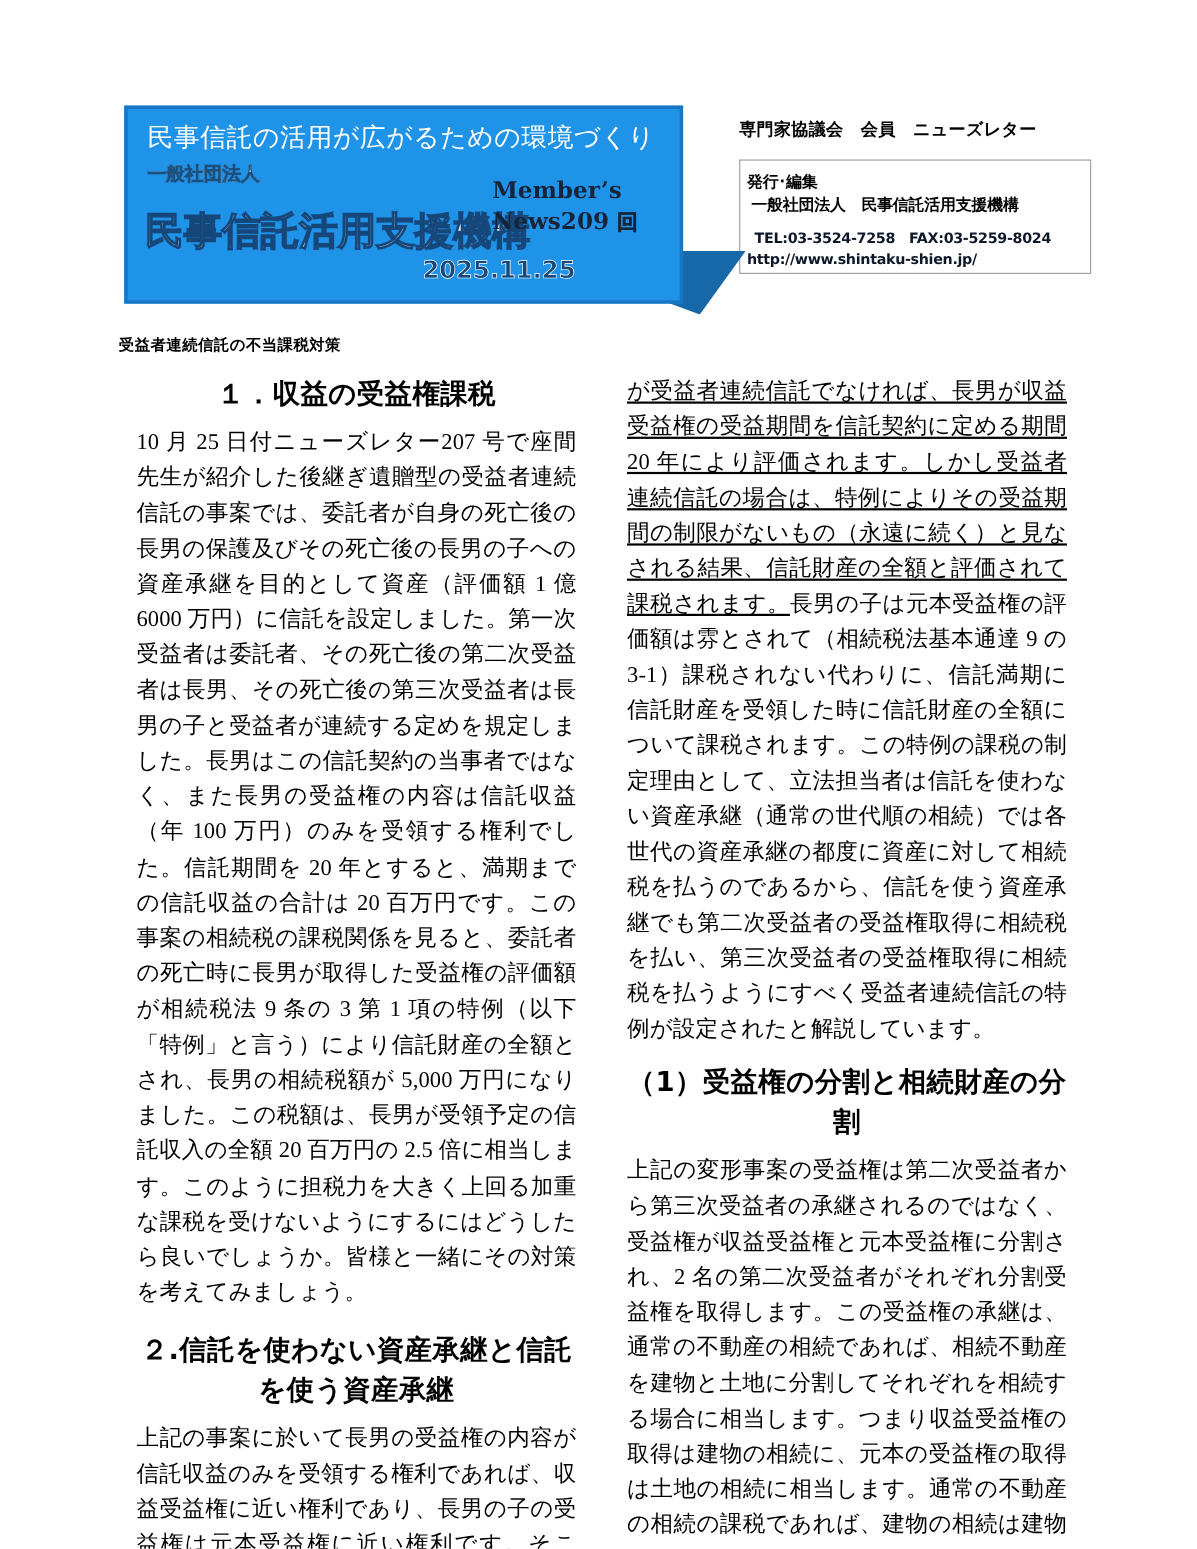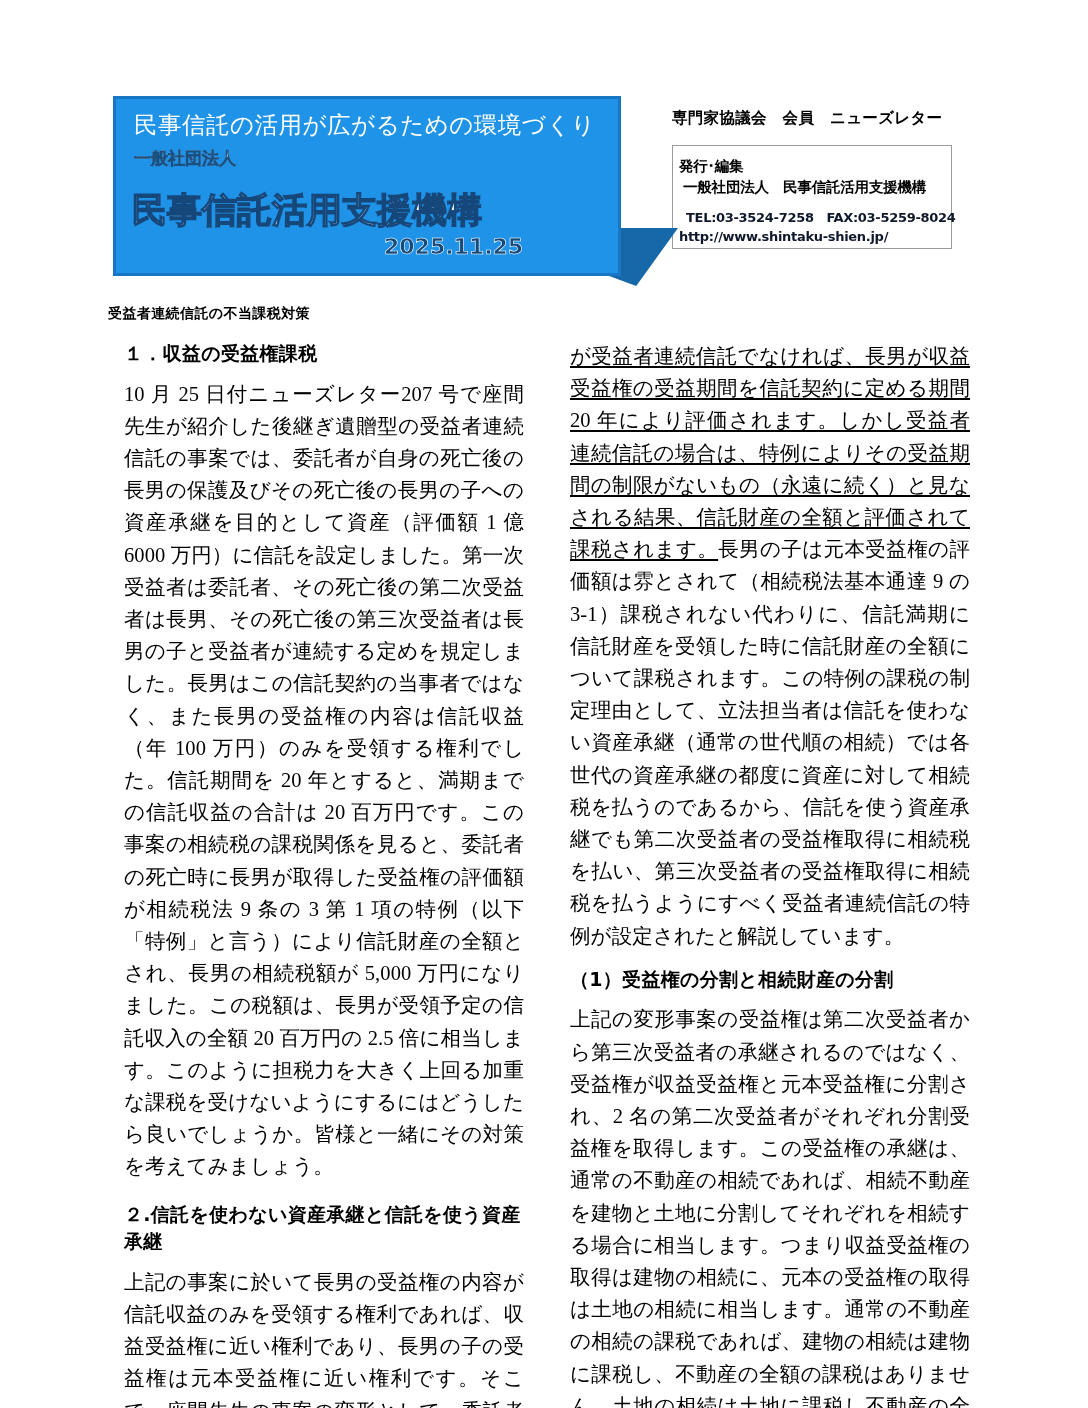--- a/index.html
+++ b/index.html
@@ -128,21 +128,21 @@
     font-weight: bold;
     color: #000;
     white-space: nowrap;
     letter-spacing: 0.3px;
   }
   #pub-box {
     margin-top: 16px;
     border: 1.5px solid #9a9a9a;
     padding: 10px 4px 8px 6px;
     box-sizing: border-box;
-    width: 280px;
+    width: 320px;
     height: 104px;
   }
   .pub-line {
     font-family: "DejaVu Sans", "Liberation Sans", sans-serif;
     font-size: 14.5px;
     font-weight: bold;
     color: #000;
     white-space: nowrap;
     line-height: 1.45;
     letter-spacing: -0.2px;
@@ -184,24 +184,25 @@
     position: absolute;
     top: 0;
     width: 400px;
   }
   #col-left  { left: 124px; }
   #col-right { left: 570px; }
 
   h2.sec {
     margin: 0 0 10px 0;
     font-family: "DejaVu Sans", "Liberation Sans", sans-serif;
-    font-size: 19px;
+    font-size: 25px;
     font-weight: bold;
     line-height: 1.45;
     letter-spacing: 0.3px;
+    text-align: center;
   }
   h2.sec.pad-top { margin-top: 18px; }
 
   p.body {
     margin: 0 0 14px 0;
     font-family: Liberation Serif, serif;
     font-size: 20.5px;
     line-height: 32.2px;
     text-align: justify;
     text-justify: inter-character;
@@ -215,20 +216,27 @@
 <body>
 
 <div id="header">
 
   <div id="banner-wrap">
     <div id="banner-tail"></div>
     <div id="banner">
       <div id="banner-tagline">民事信託の活用が広がるための環境づくり</div>
       <div id="banner-corp-type">一般社団法人</div>
       <div id="banner-org">民事信託活用支援機構</div>
+      <div id="banner-issue">
+        <div>Member’s</div>
+        <div>
+          <span>News209</span>
+          <span class="kai">回</span>
+        </div>
+      </div>
       <div id="banner-date">2025.11.25</div>
     </div>
   </div>
 
   <div id="pub-block">
     <div id="pub-heading">専門家協議会　会員　ニューズレター</div>
     <div id="pub-box">
       <div class="pub-line">発行･編集</div>
       <div class="pub-line indent">一般社団法人　民事信託活用支援機構</div>
       <div id="pub-contact">

